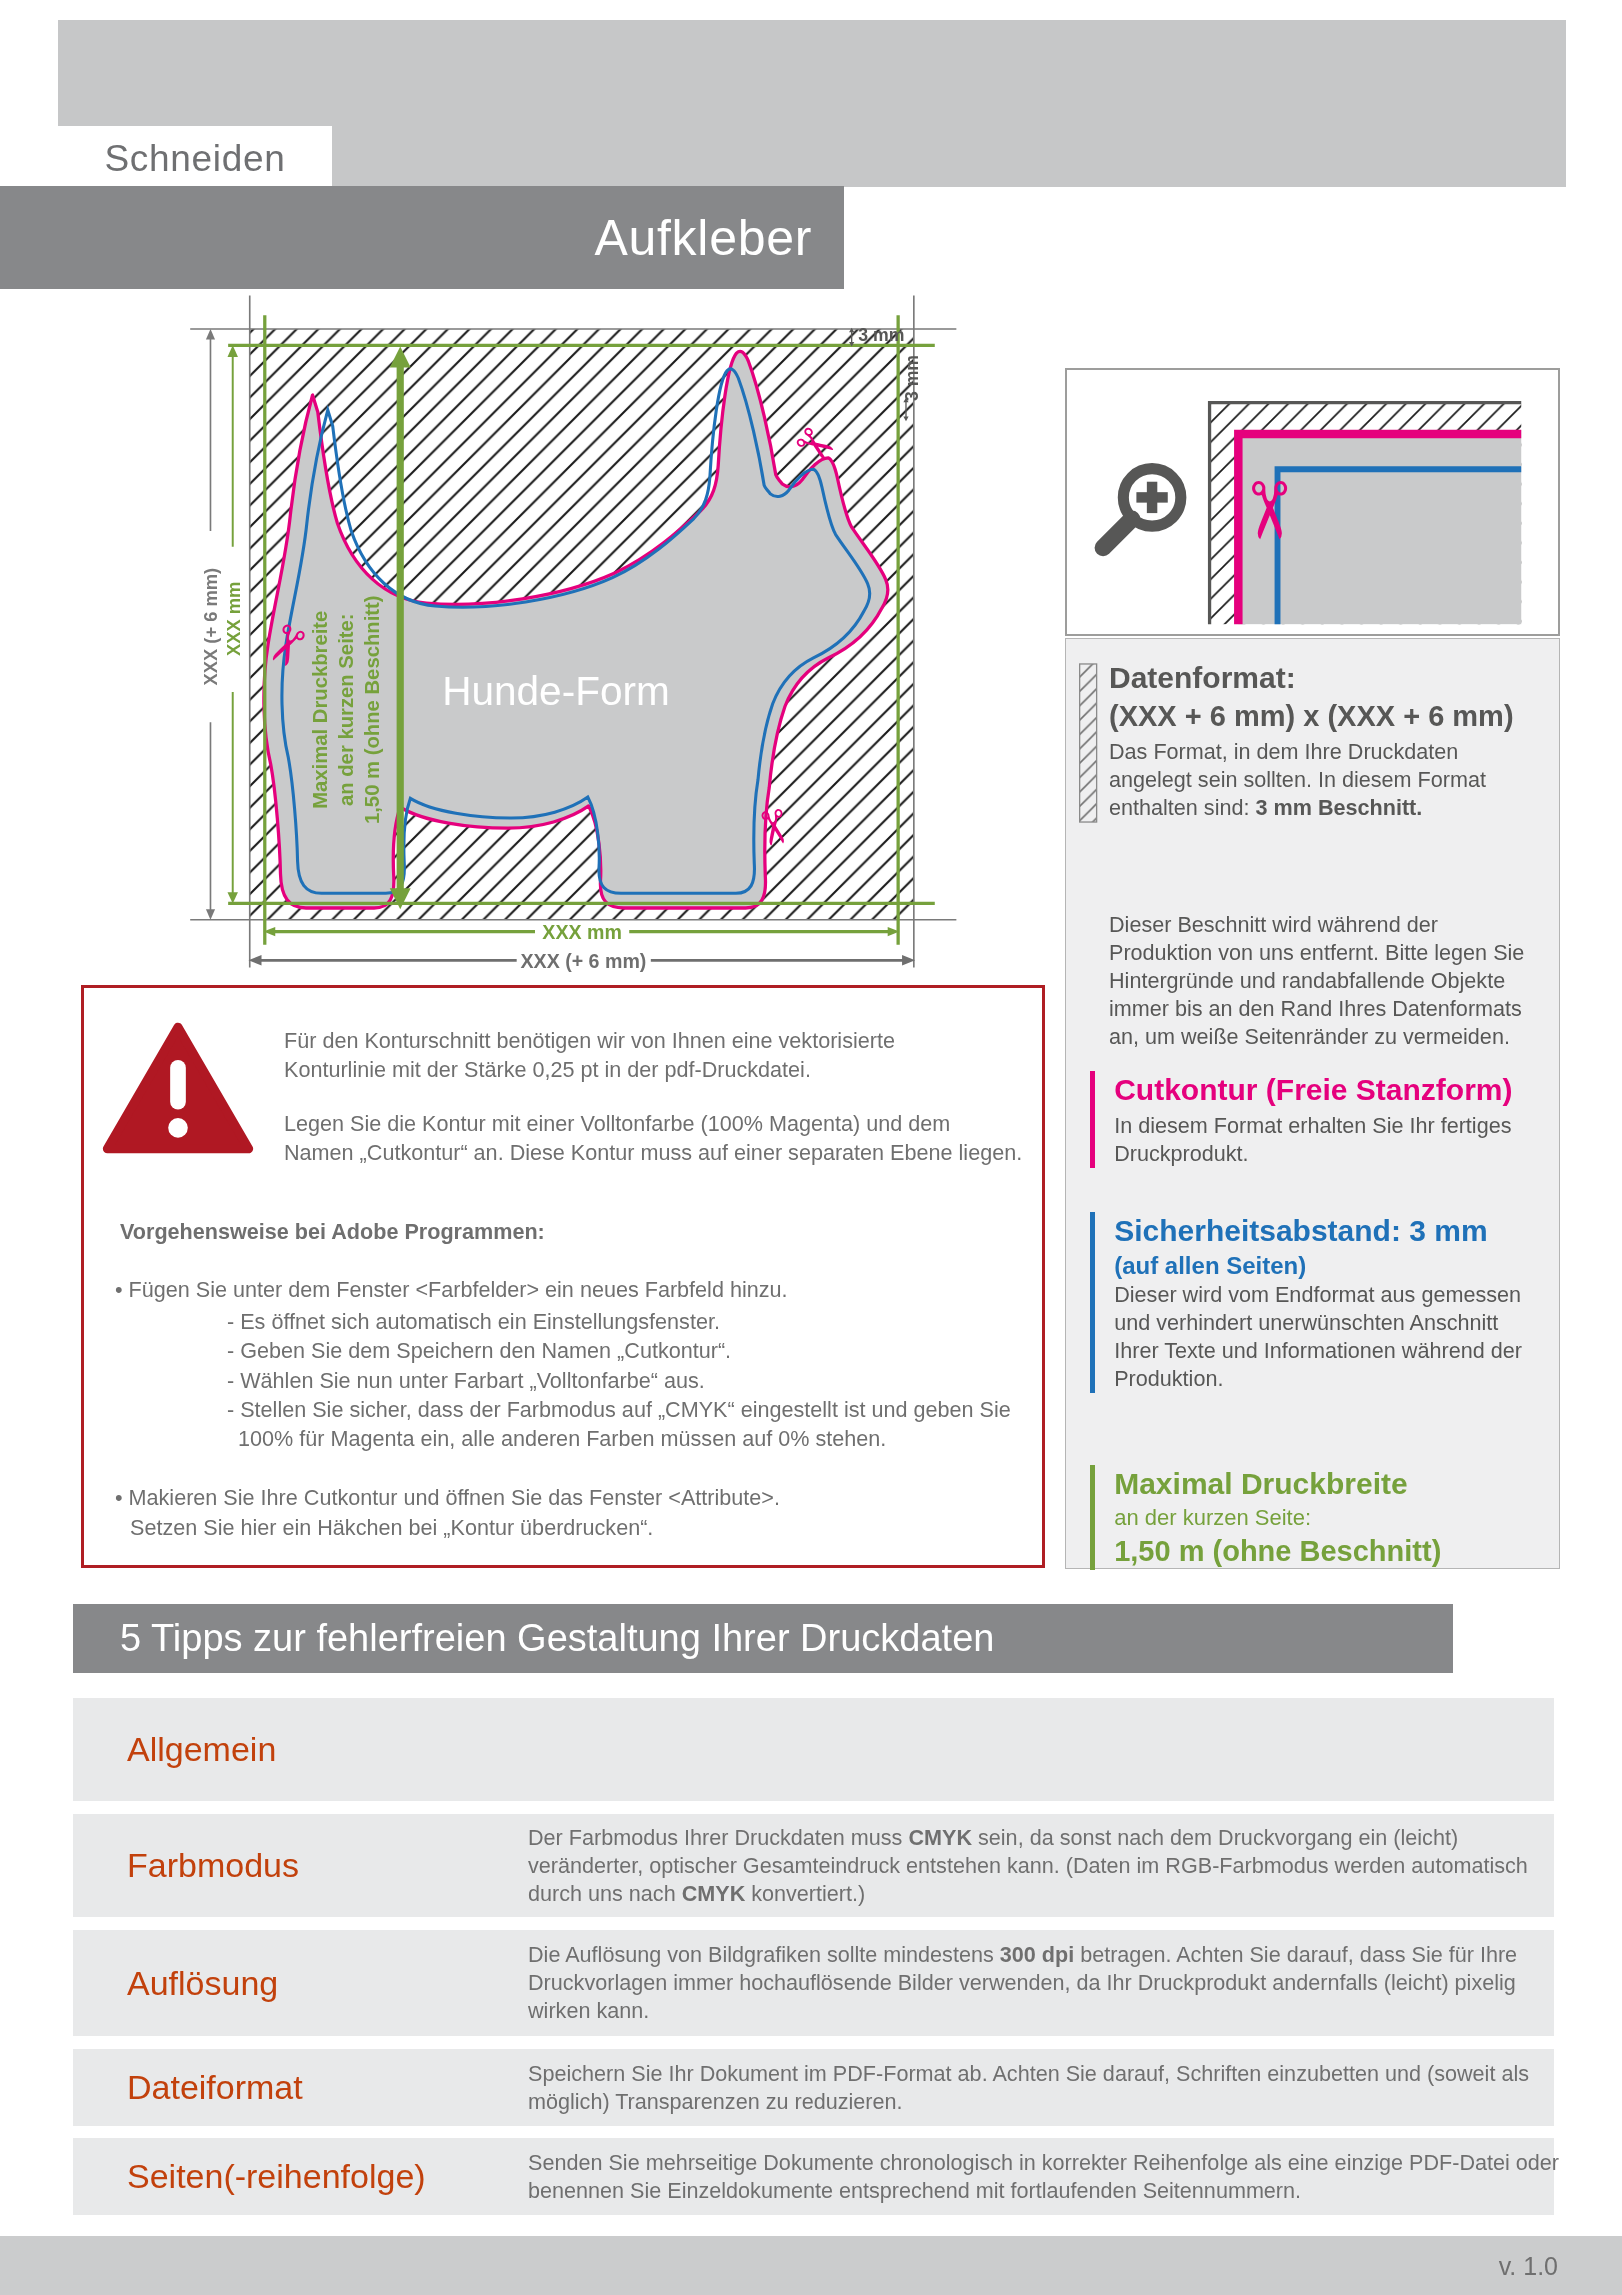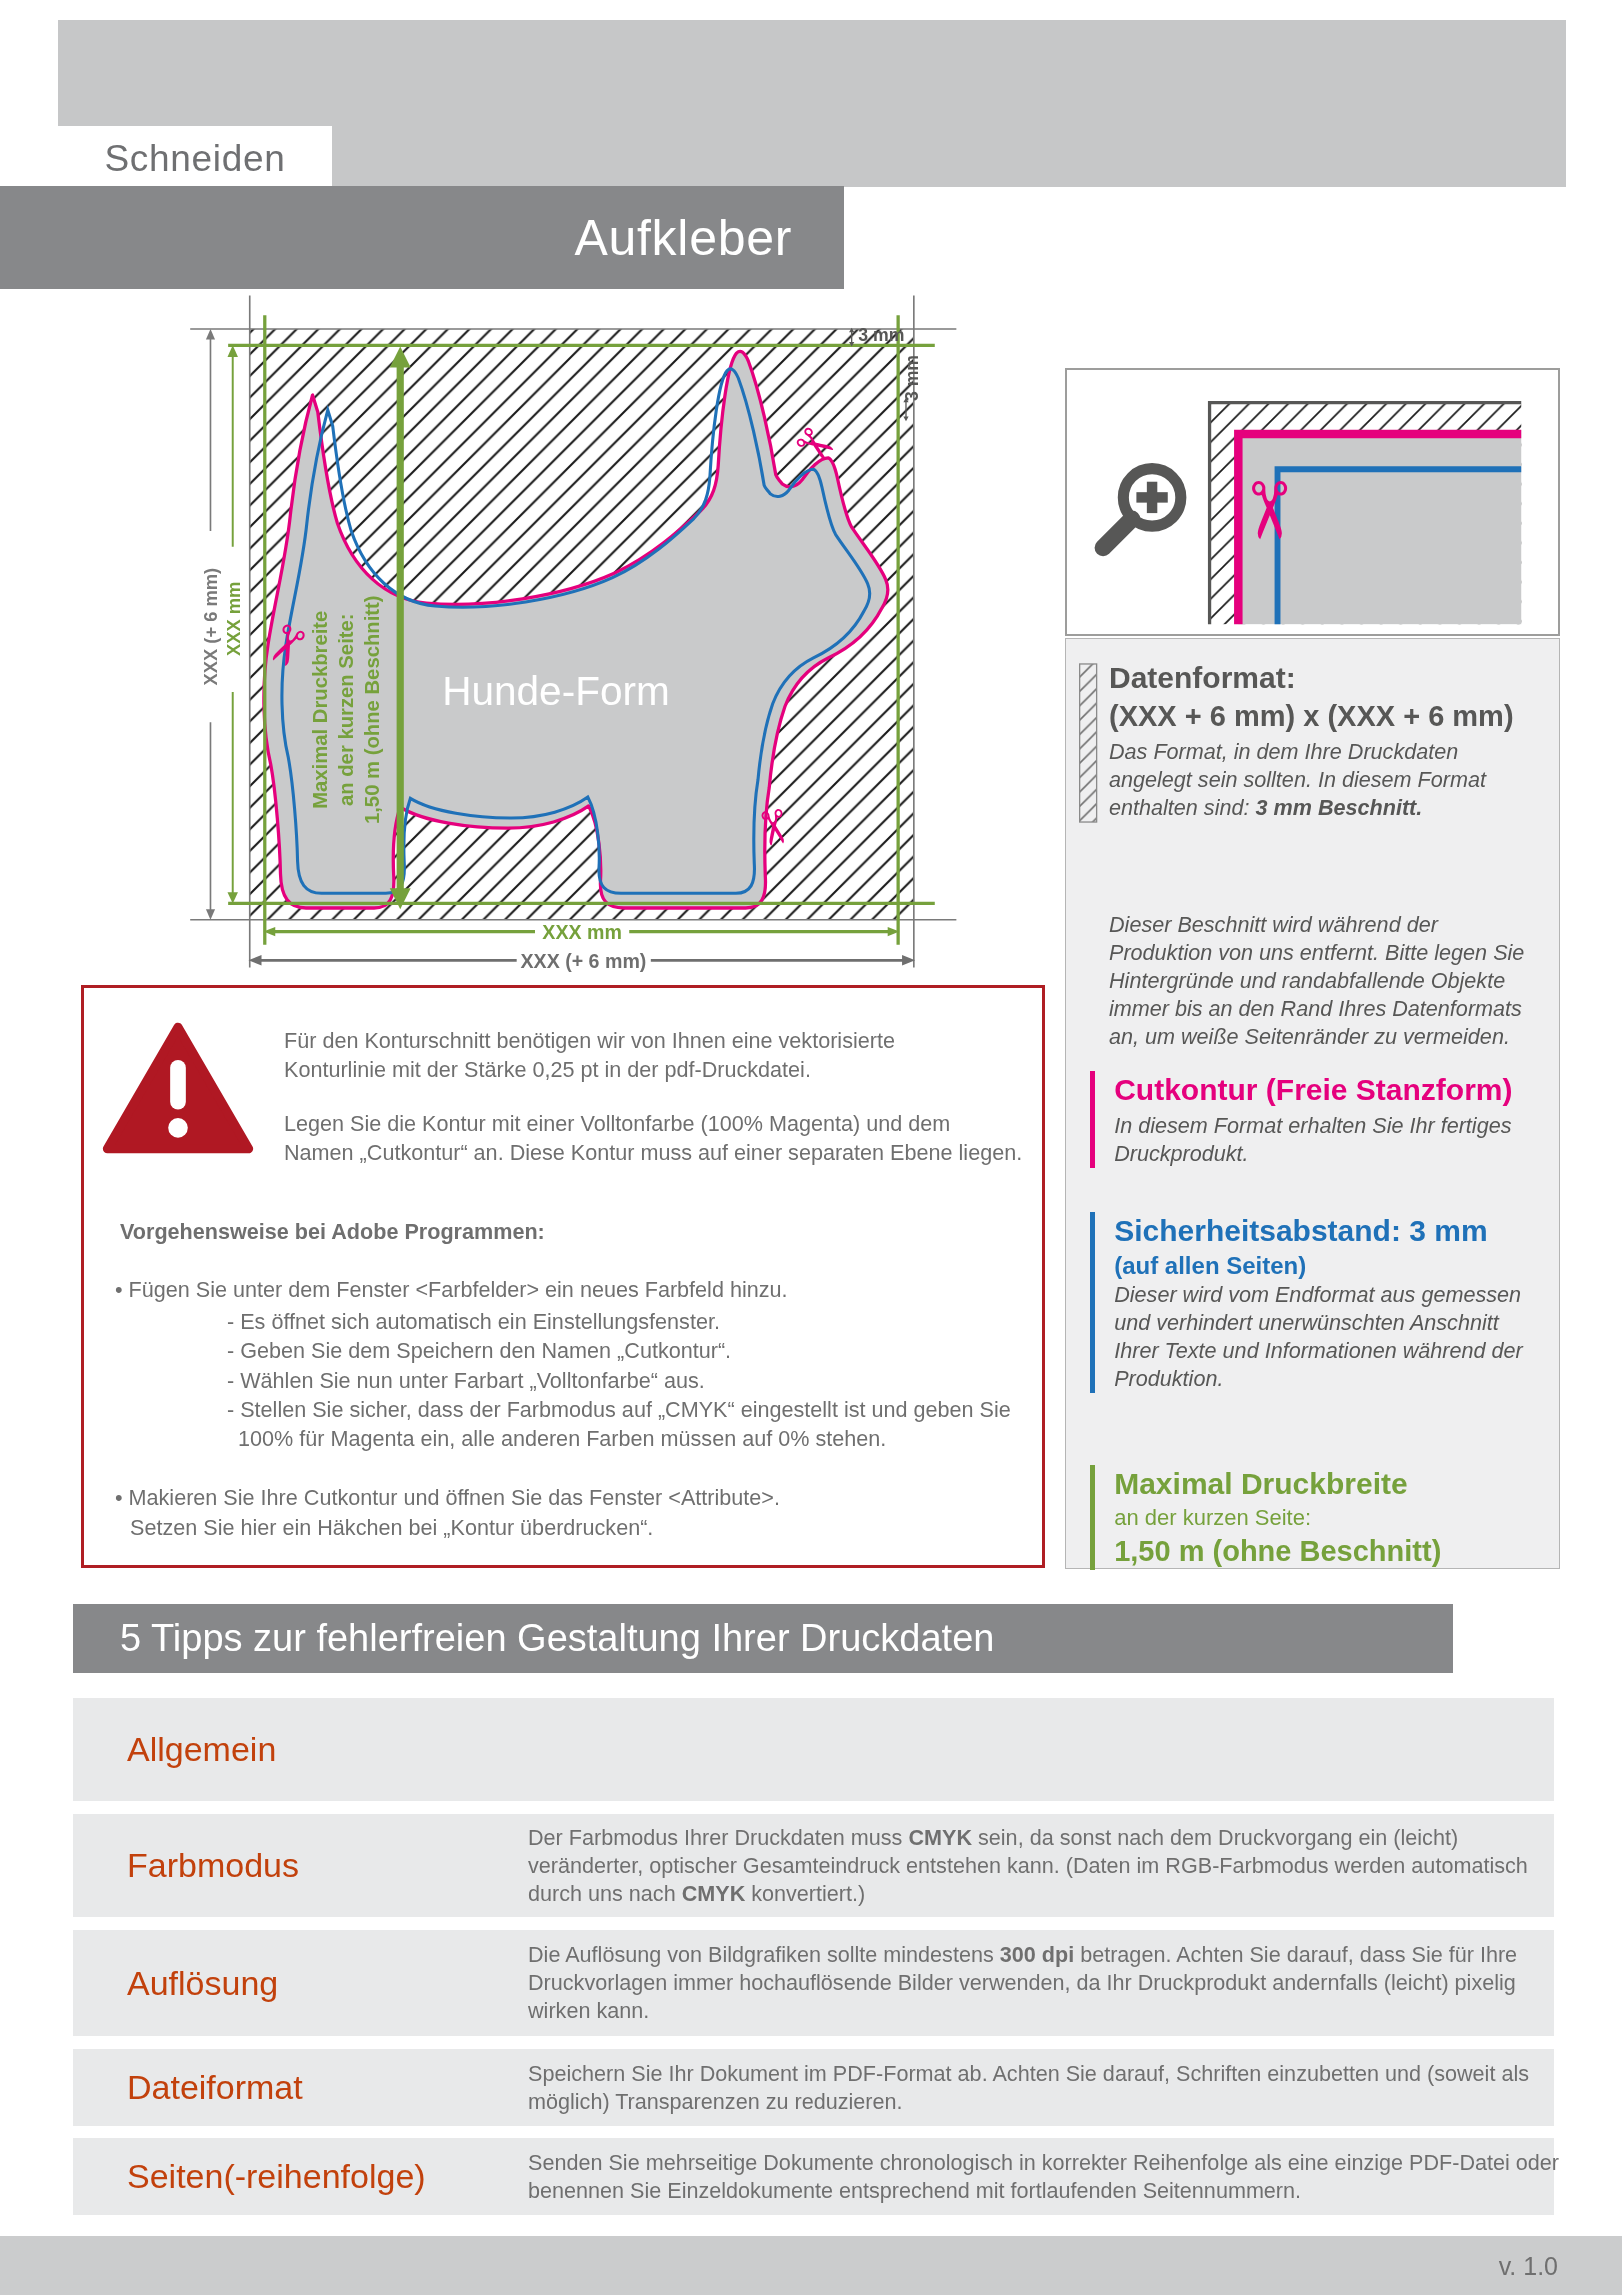--- a/index.html
+++ b/index.html
@@ -7,31 +7,31 @@
     width:1623px;height:2295px;position:relative;background:#ffffff;
     font-family:"Liberation Sans", sans-serif;color:#575756;overflow:hidden;
   }
   .abs{position:absolute;}
   
   .top-band{left:58px;top:19.6px;width:1508px;height:167px;background:#C6C7C8;}
   .doc-box{left:58px;top:126px;width:274px;height:65px;background:#ffffff;
     display:flex;align-items:center;justify-content:center;}
   .doc-box span{font-size:37px;color:#6F7072;letter-spacing:0.7px;}
   .prod-banner{left:0;top:186px;width:844px;height:103px;background:#87888A;
-    display:flex;align-items:center;justify-content:flex-end;padding-right:52px;box-sizing:border-box;}
+    display:flex;align-items:center;justify-content:flex-end;padding-right:32px;box-sizing:border-box;}
   .prod-banner span{color:#fff;font-size:50px;font-weight:300;letter-spacing:0.7px;}
   
   .mag-panel{left:1065px;top:368px;width:495px;height:268px;background:#fff;
     border:2.6px solid #9D9D9C;box-sizing:border-box;}
   
   .info-panel{left:1065px;top:638px;width:495px;height:931px;background:#EFEFF0;
     border:1.3px solid #B5B5B5;box-sizing:border-box;}
   .info-panel .sec{position:absolute;}
   .if-title{font-size:30px;font-weight:bold;color:#575756;line-height:38px;}
-  .if-body{font-size:21.6px;line-height:28px;color:#575756;font-style:italic;}
+  .if-body{font-size:21.6px;line-height:28px;color:#575756;}
   .bar-sec{border-left:5.2px solid #000;padding-left:19.6px;}
   .t-mag{color:#E5007D;} .t-blue{color:#1F71B8;} .t-green{color:#76A13C;}
   .b{font-weight:bold;}
   
   .warn-box{left:81px;top:985px;width:964px;height:583px;background:#fff;
     border:3.3px solid #AF1E23;box-sizing:border-box;}
   .warn-box .wtxt{position:absolute;font-size:21.6px;line-height:29px;color:#6F6F6F;}
   .warn-head{font-weight:bold;color:#575756;font-size:22px;}
   .bullet::before{content:"• ";}
   

